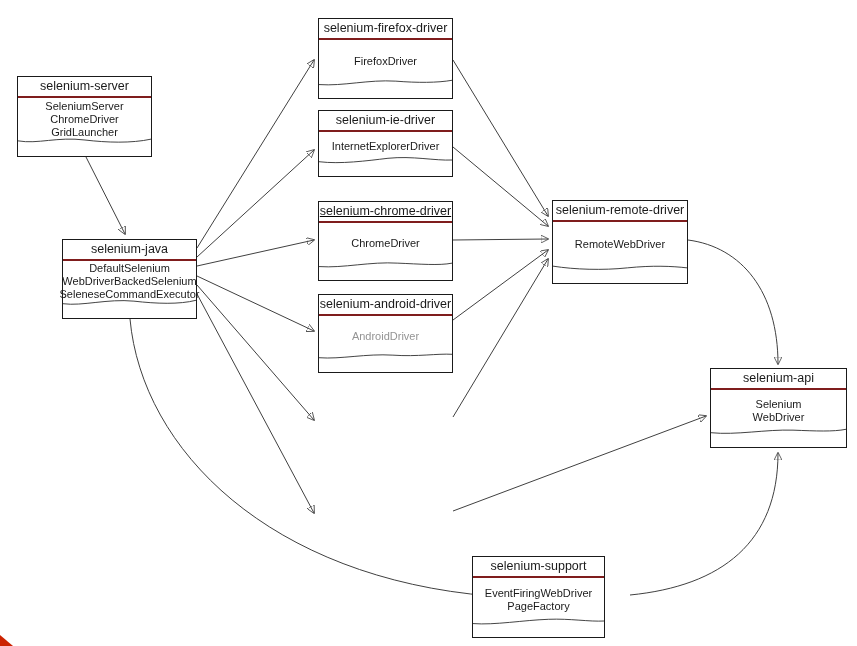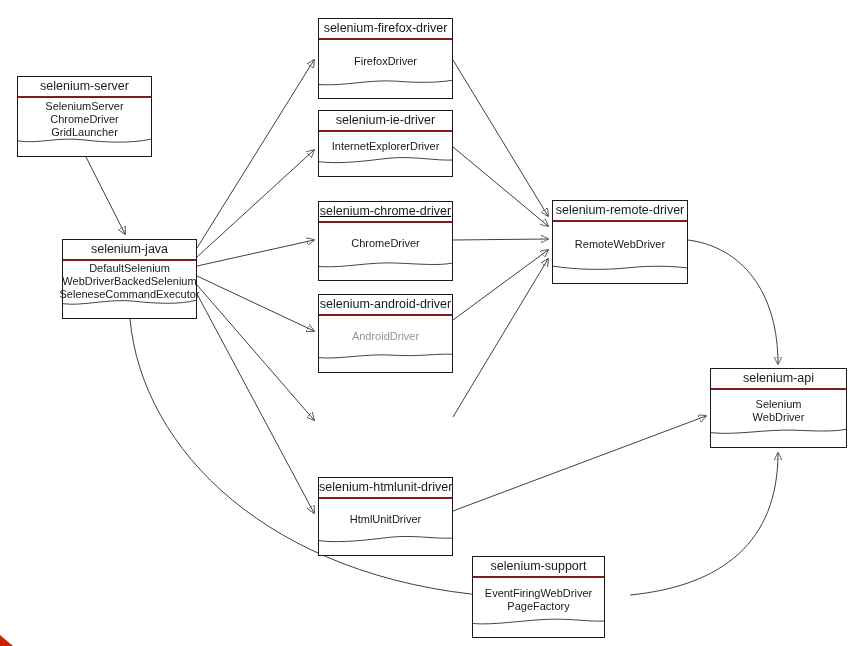--- a/index.html
+++ b/index.html
@@ -143,29 +143,20 @@
     <div class="node-title">selenium-android-driver</div>
     <div class="node-body">
       <div class="cls muted">AndroidDriver</div>
     </div>
     <svg class="wave" viewBox="0 0 135 14" preserveAspectRatio="none">
         <path d="M0 9 C 22 11, 48 4, 75 6 C 100 8, 120 4, 135 5"></path>
       </svg>
   </div>
 
 
-  <div class="node" style="left:318px;top:477px;height:79px;">
-    <div class="node-title">selenium-htmlunit-driver</div>
-    <div class="node-body">
-      <div class="cls">HtmlUnitDriver</div>
-    </div>
-    <svg class="wave" viewBox="0 0 135 14" preserveAspectRatio="none">
-        <path d="M0 9 C 22 12, 50 8, 72 5 C 95 2, 118 7, 135 6"></path>
-      </svg>
-  </div>
 
   <div class="node" style="left:552px;top:200px;height:84px;width:136px;">
     <div class="node-title">selenium-remote-driver</div>
     <div class="node-body">
       <div class="cls">RemoteWebDriver</div>
     </div>
     <svg class="wave" viewBox="0 0 135 14" preserveAspectRatio="none">
         <path d="M0 6 C 22 10, 50 11, 75 8 C 100 5, 120 6, 135 8"></path>
       </svg>
   </div>

